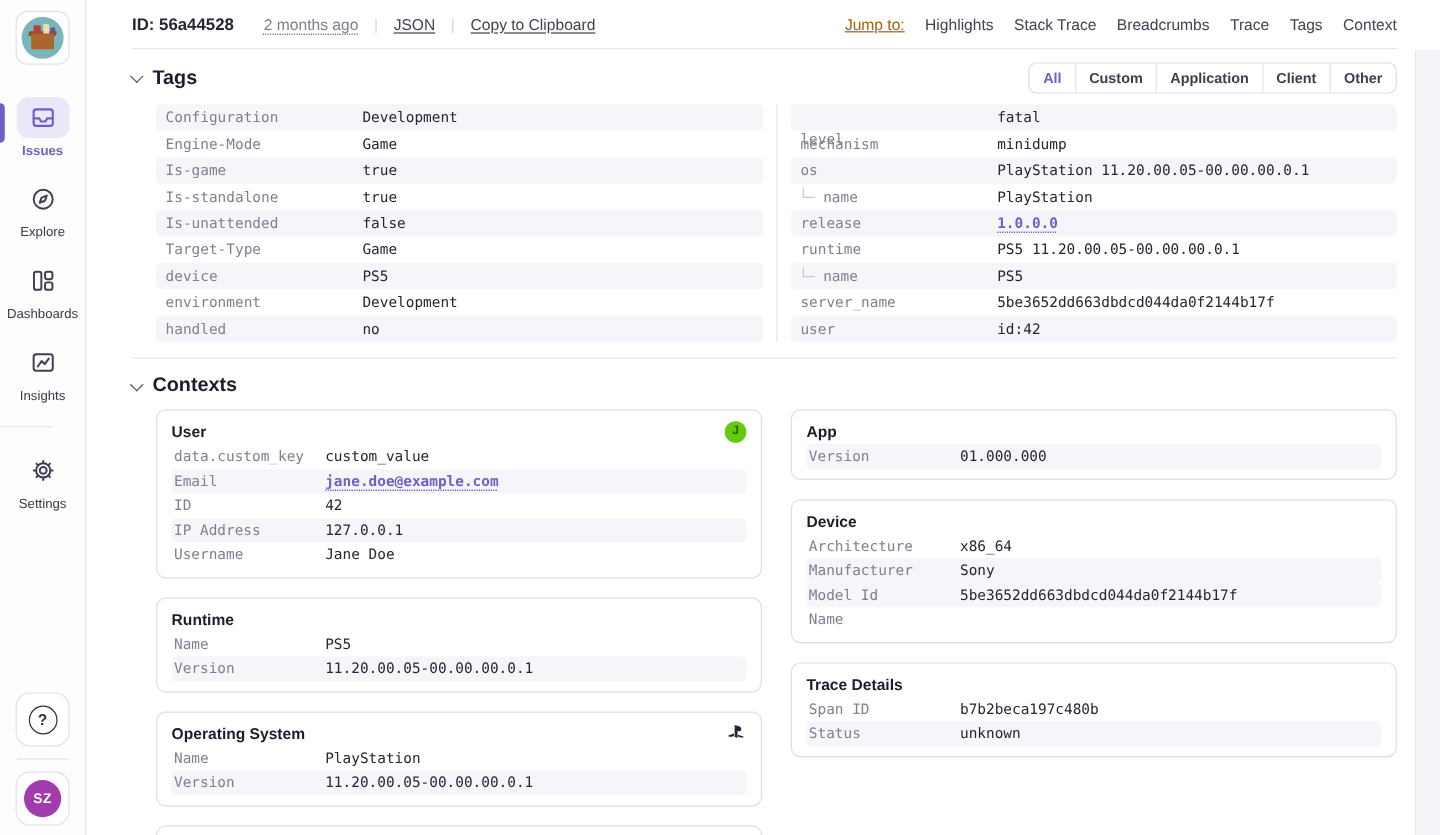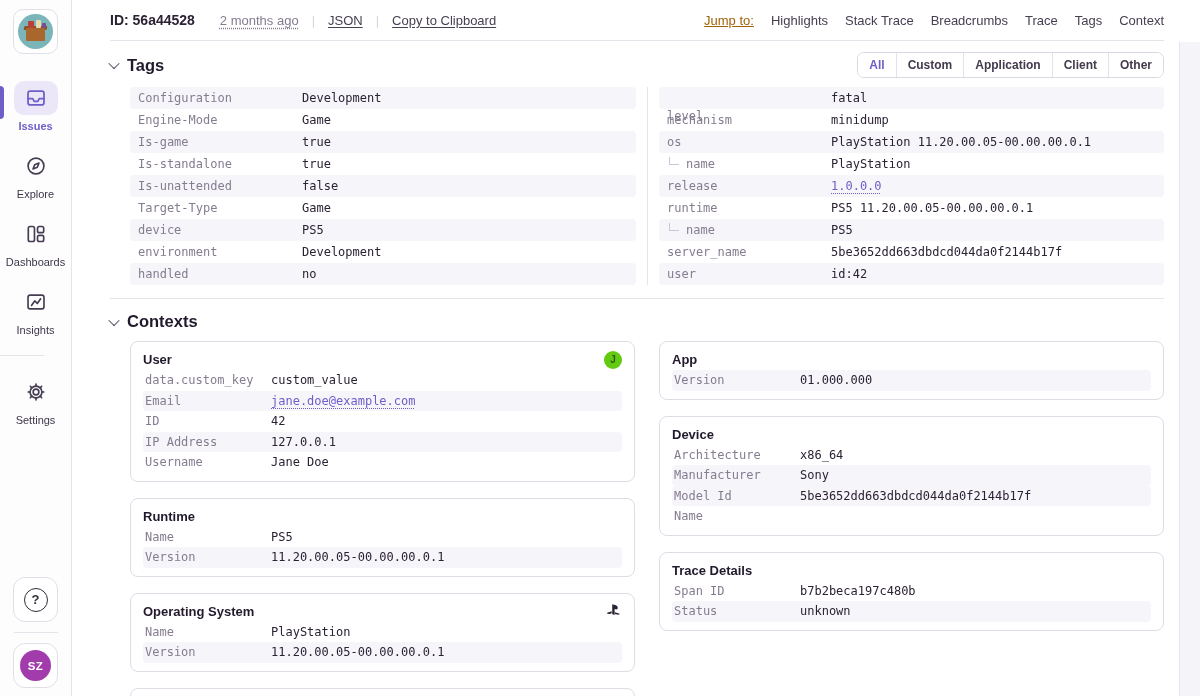--- a/index.html
+++ b/index.html
@@ -84,21 +84,21 @@
   .card-col { display:flex; flex-direction:column; gap:16px; }
   .card { border:1px solid #e0dce6; border-radius:8px; background:#fff; padding:7px 12px 8px 12px; }
   .card.partial { height:22px; padding:0; }
   .card-title-row { display:flex; align-items:center; justify-content:space-between; height:21px; }
   .card-title { font-size:13px; font-weight:700; color:#221a2c; }
   .crow { display:flex; align-items:center; min-height:20.5px; border-radius:4px;
     font-family:"DejaVu Sans Mono", monospace; font-size:12px; padding-left:2px; }
   .crow.shaded { background:#f6f5fa; }
   .ckey { width:126px; flex:0 0 126px; color:#857c90; overflow:hidden; white-space:nowrap; }
   .cval { color:#2b2233; word-break:break-all; }
-  a.val-link { color:#6d5ec9; cursor:pointer; text-decoration:underline; text-underline-offset:2px; }
+  a.val-link { color:#6d5ec9; cursor:pointer; text-decoration:underline; text-underline-offset:2px;font-weight:bold; }
   a.val-link.dotted { text-decoration:underline dotted; text-underline-offset:3px; }
   .user-avatar-icon { width:18px; height:18px; border-radius:50%; background:#63ca12; color:#2e5c06;
     display:flex; align-items:center; justify-content:center; font-size:10px; font-weight:700; }
   .ps-icon { width:16px; height:14px; }
   svg.nicon { display:block; }
 </style>
 </head>
 <body>
 
 <aside class="sidebar">

